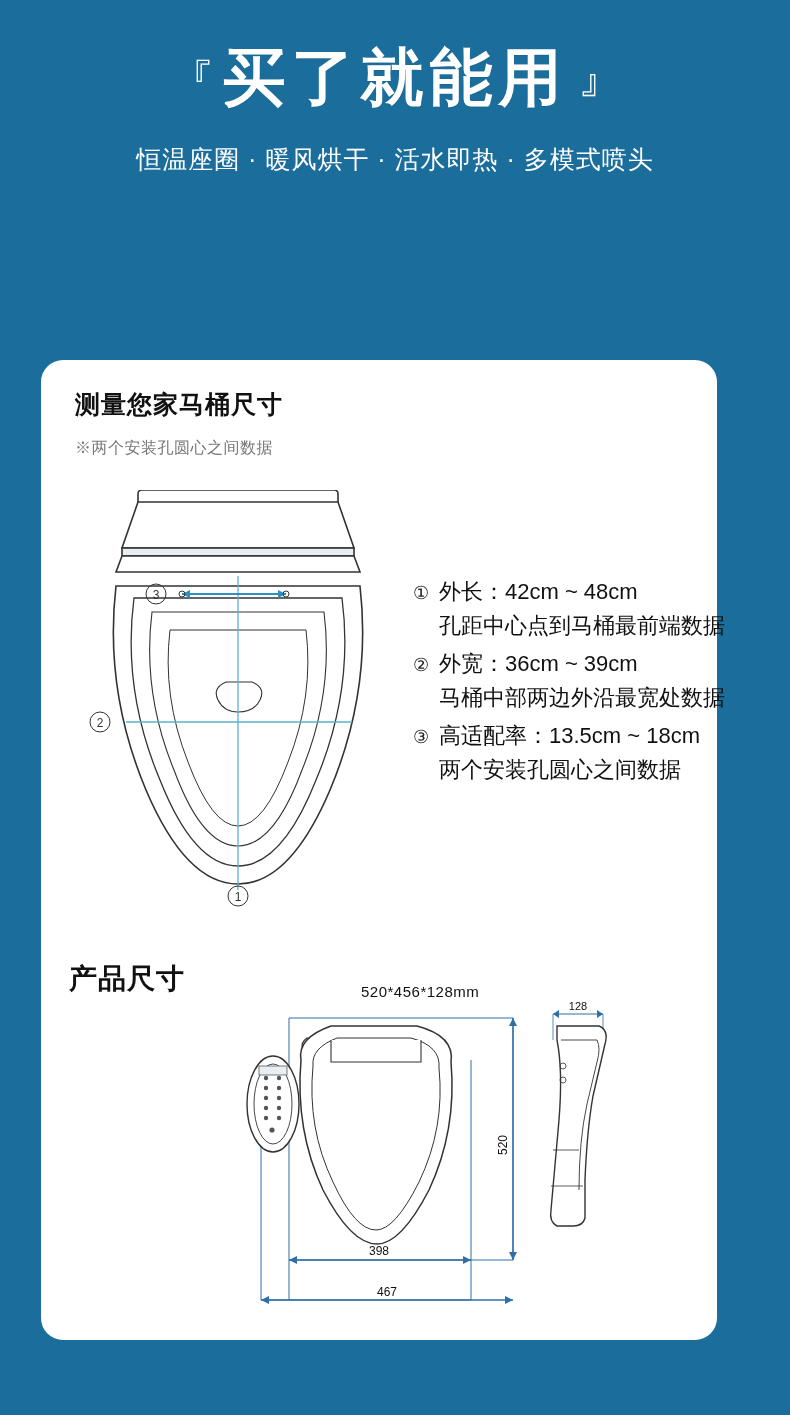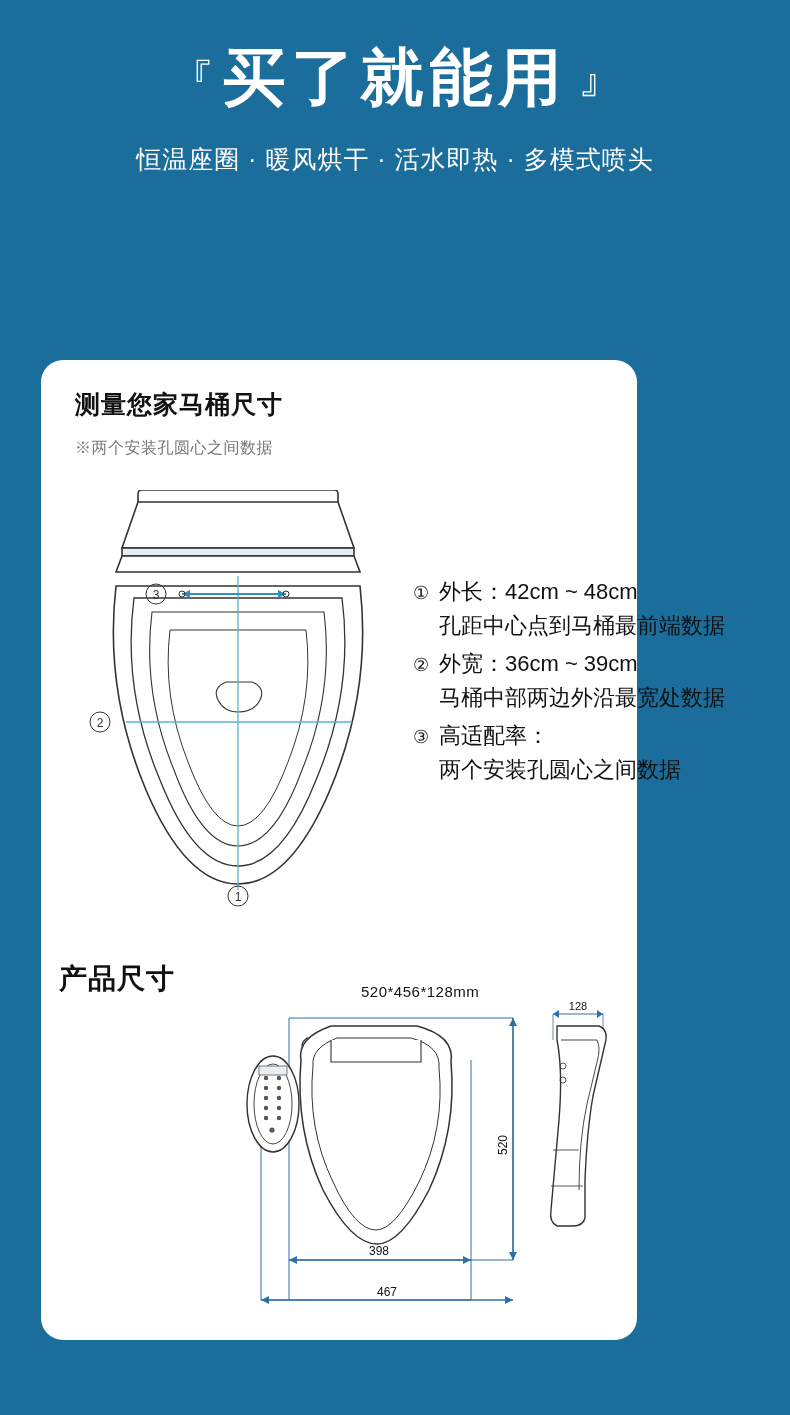--- a/index.html
+++ b/index.html
@@ -53,21 +53,21 @@
     margin-top: 30px;
     font-size: 25px;
     letter-spacing: 1px;
     color: #ffffff;
   }
   
   .card {
     position: absolute;
     left: 41px;
     top: 360px;
-    width: 596px;
+    width: 676px;
     height: 980px;
     background: #ffffff;
     border-radius: 22px;
   }
   .section-title {
     position: absolute;
     left: 34px;
     top: 28px;
     font-size: 25px;
     font-weight: bold;
@@ -115,21 +115,21 @@
   }
   .m-sub {
     font-size: 22px;
     color: #111111;
     line-height: 1.55;
     padding-left: 26px;
   }
   
   .product-title {
     position: absolute;
-    left: 18px;
+    left: 28px;
     top: 600px;
     font-size: 28px;
     font-weight: bold;
     color: #111111;
     letter-spacing: 1px;
   }
   .dim-label {
     position: absolute;
     left: 320px;
     top: 615px;
@@ -214,20 +214,21 @@
         <span>外宽：</span>
         <span>36cm ~ 39cm</span>
       </div>
       <div class="m-sub">马桶中部两边外沿最宽处数据</div>
     </div>
 
     <div class="m-item">
       <div class="m-line">
         <span class="m-num">③</span>
         <span>高适配率：</span>
+        <span>13.5cm ~ 18cm</span>
       </div>
       <div class="m-sub">两个安装孔圆心之间数据</div>
     </div>
 
   </div>
 
   <div class="product-title">产品尺寸</div>
   <div class="dim-label">520*456*128mm</div>
 
   <div class="product-drawing">

